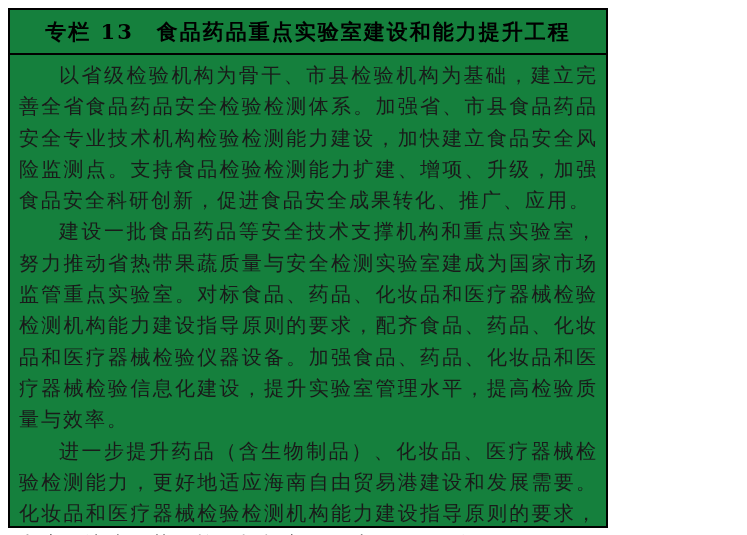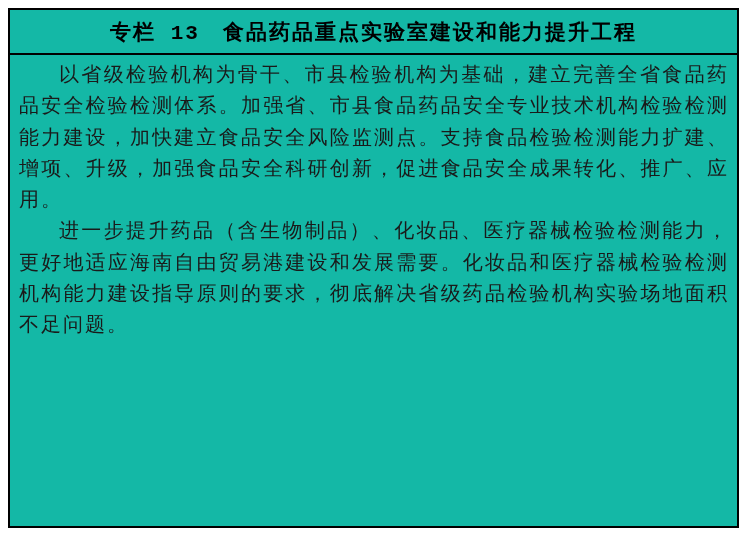--- a/index.html
+++ b/index.html
@@ -11,26 +11,25 @@
     width: 747px;
     height: 535px;
     position: relative;
     font-family: "DejaVu Serif", serif;
     overflow: hidden;
   }
   .panel {
     position: absolute;
     left: 8px;
     top: 8px;
-    width: 731px;
+    width: 600px;
     height: 520px;
     box-sizing: border-box;
     border: 2px solid #000000;
-    background: #14b8a6;
-    font-family: Liberation Mono, monospace;
+    background: #15803d;
   }
   .title-row {
     box-sizing: border-box;
     height: 45px;
     border-bottom: 2px solid #000000;
     display: flex;
     align-items: center;
     justify-content: center;
   }
   .title {
@@ -57,15 +56,16 @@
 </style>
 </head>
 <body>
 
 <div class="panel">
   <div class="title-row">
     <h2 class="title">专栏 13　食品药品重点实验室建设和能力提升工程</h2>
   </div>
   <div class="body-row">
     <p class="para">以省级检验机构为骨干、市县检验机构为基础，建立完善全省食品药品安全检验检测体系。加强省、市县食品药品安全专业技术机构检验检测能力建设，加快建立食品安全风险监测点。支持食品检验检测能力扩建、增项、升级，加强食品安全科研创新，促进食品安全成果转化、推广、应用。</p>
+    <p class="para">建设一批食品药品等安全技术支撑机构和重点实验室，努力推动省热带果蔬质量与安全检测实验室建成为国家市场监管重点实验室。对标食品、药品、化妆品和医疗器械检验检测机构能力建设指导原则的要求，配齐食品、药品、化妆品和医疗器械检验仪器设备。加强食品、药品、化妆品和医疗器械检验信息化建设，提升实验室管理水平，提高检验质量与效率。</p>
     <p class="para">进一步提升药品（含生物制品）、化妆品、医疗器械检验检测能力，更好地适应海南自由贸易港建设和发展需要。化妆品和医疗器械检验检测机构能力建设指导原则的要求，彻底解决省级药品检验机构实验场地面积不足问题。</p>
   </div>
 </div>
 
 </body></html>

